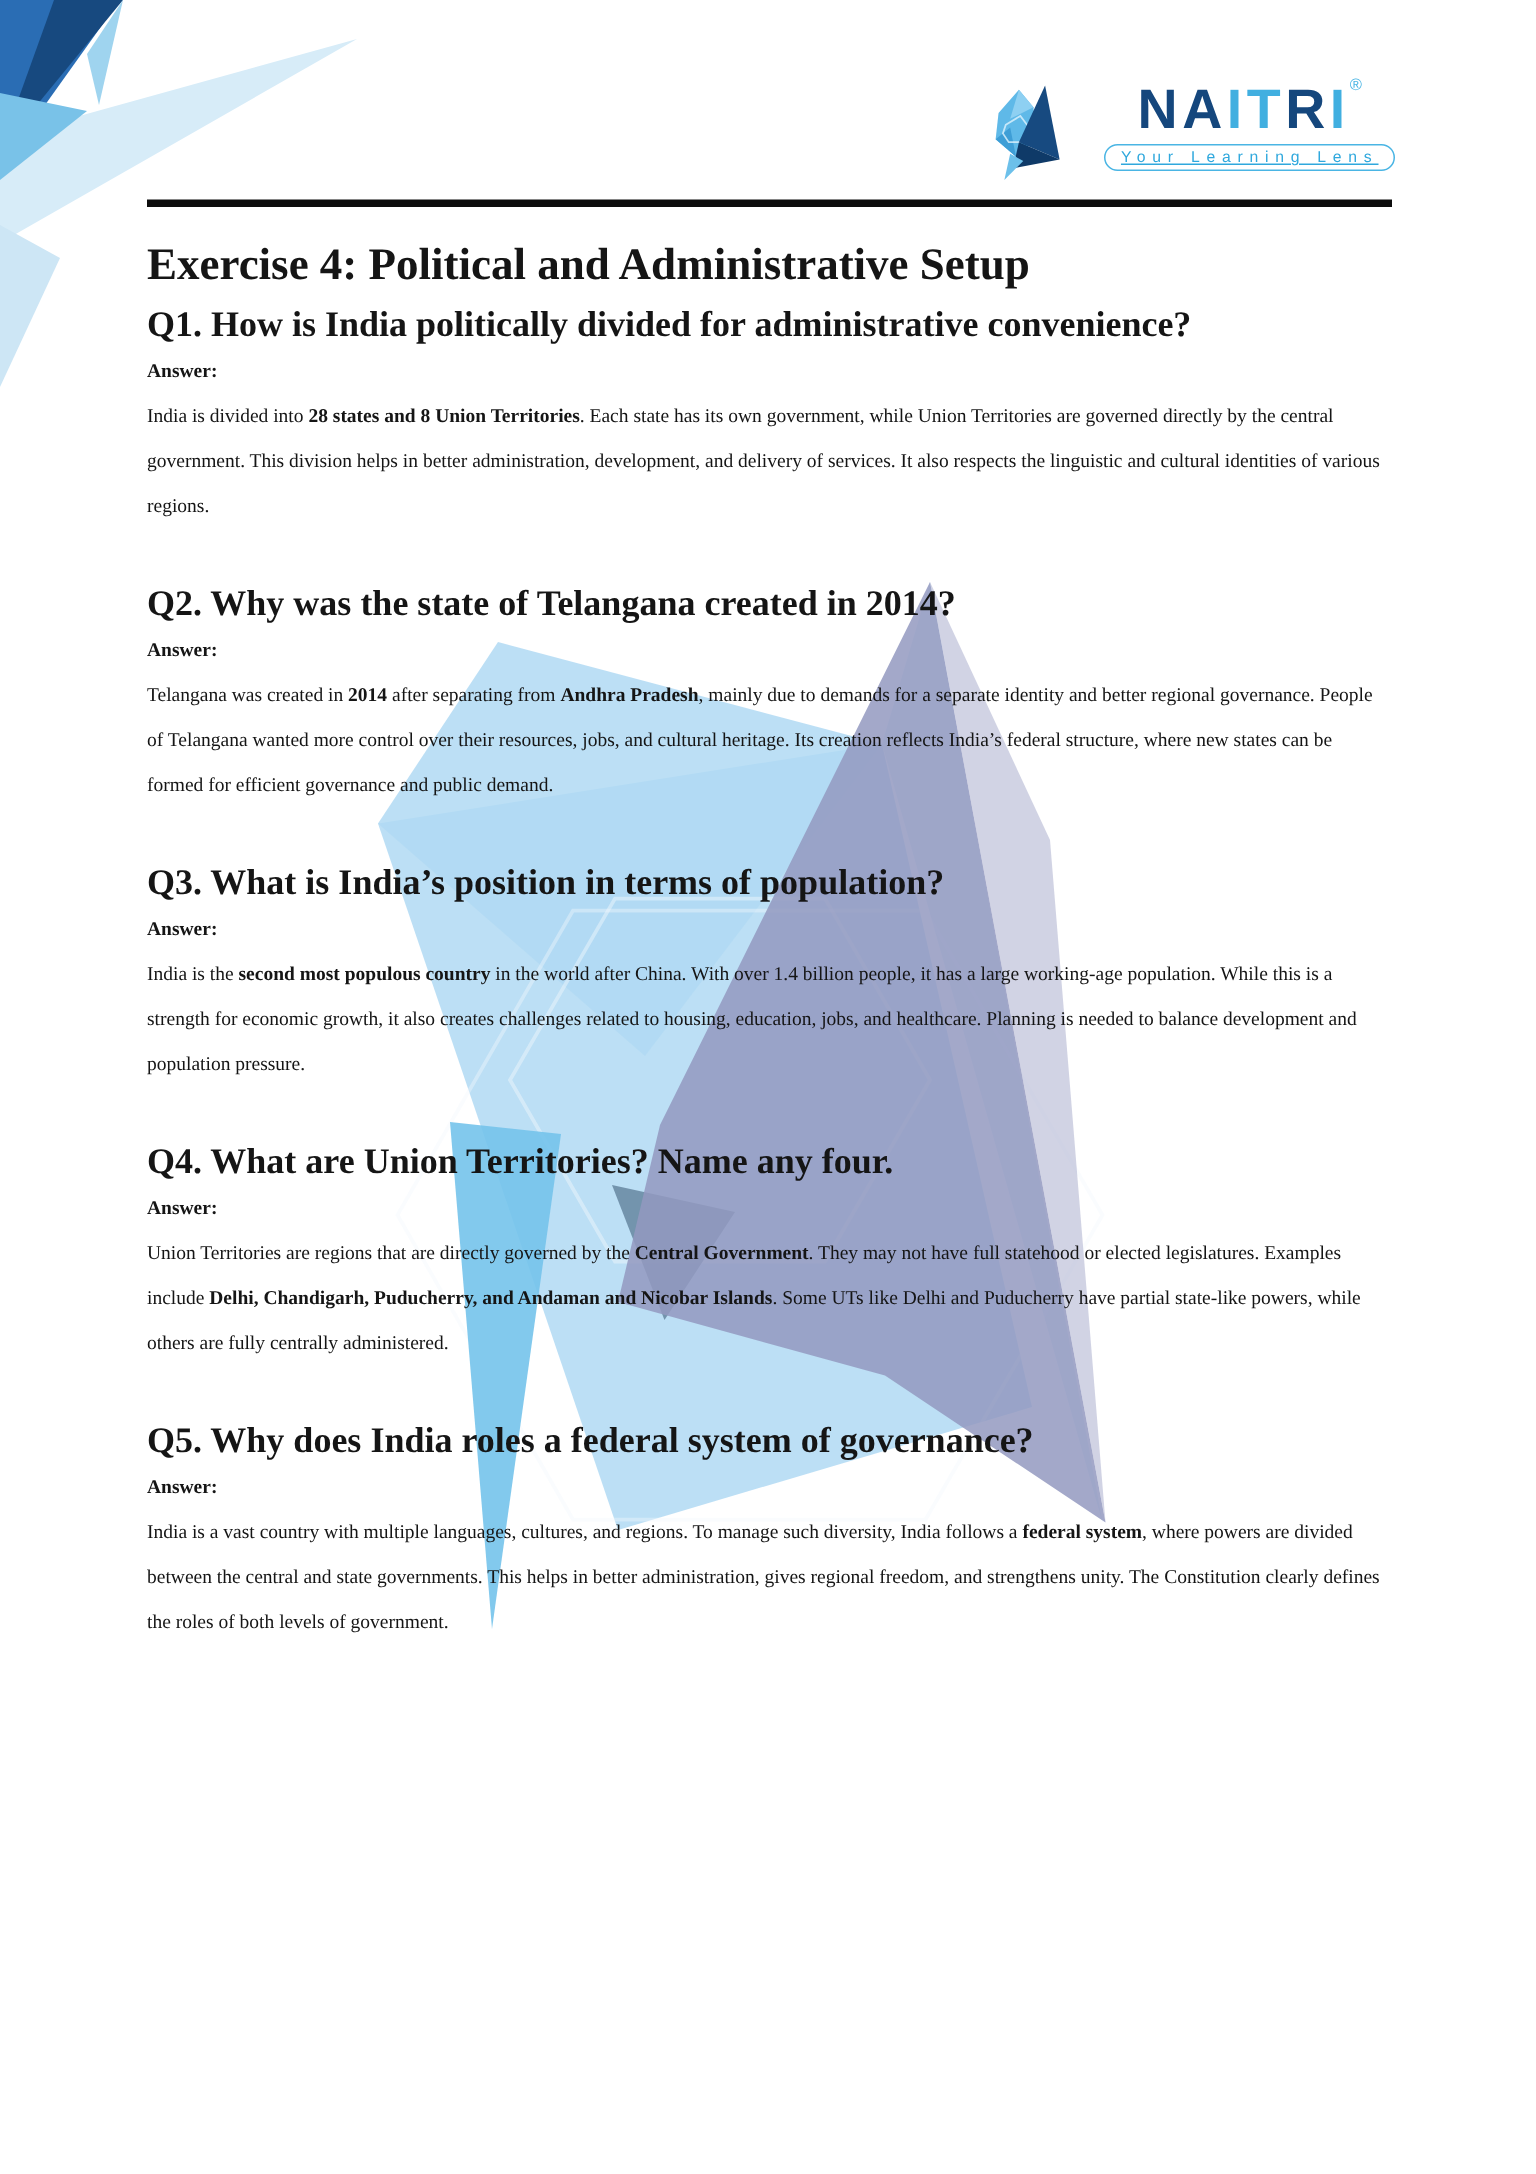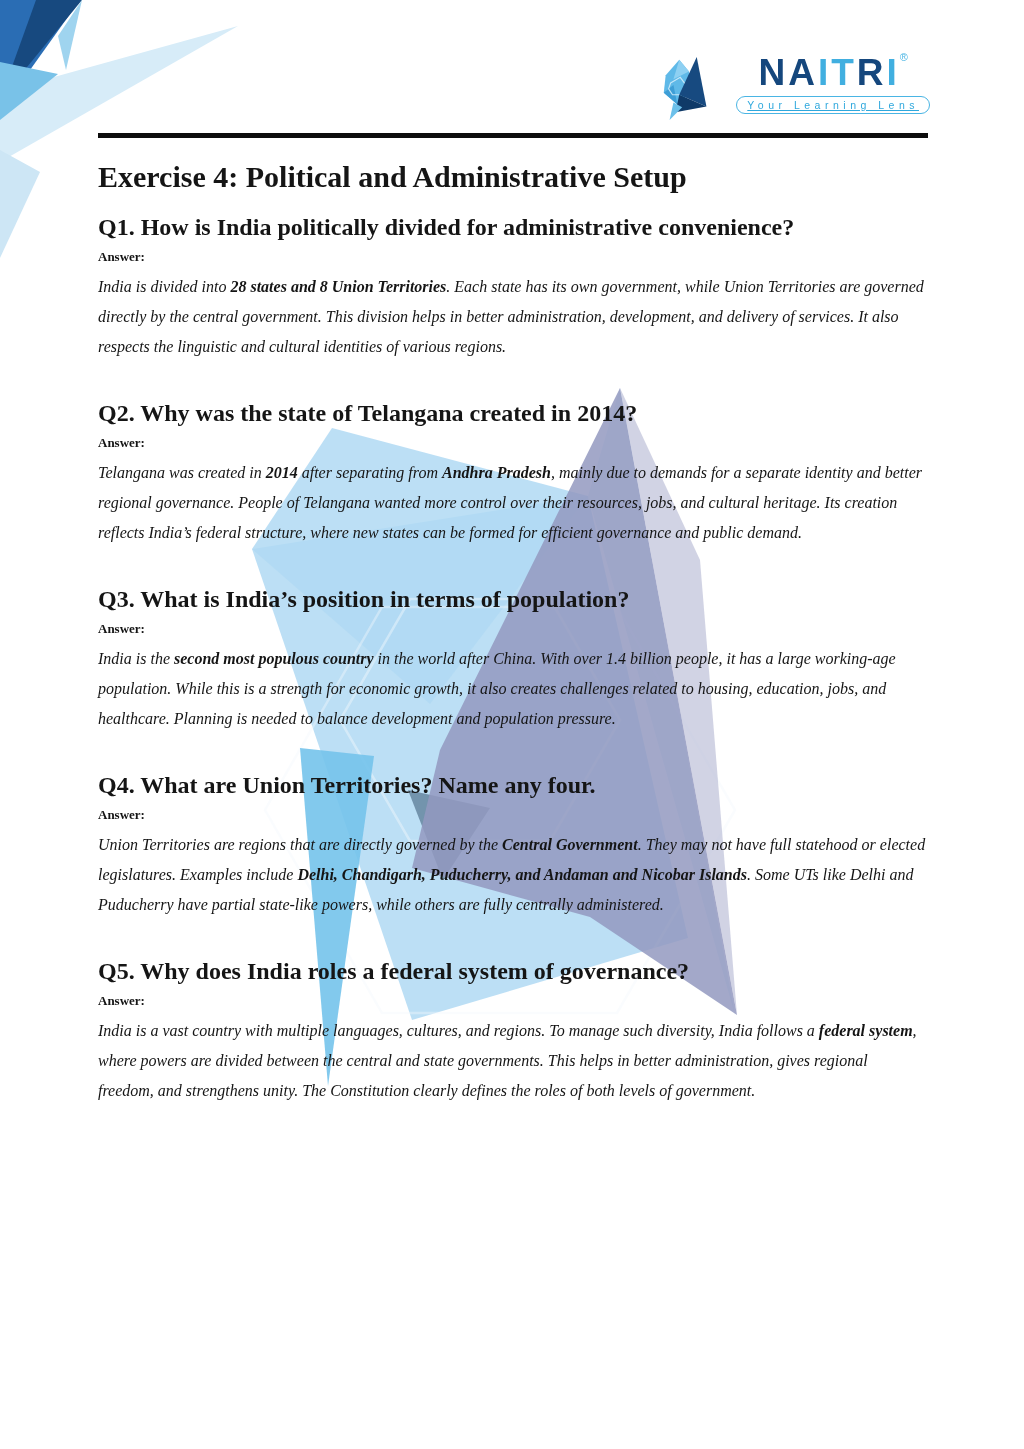--- a/index.html
+++ b/index.html
@@ -35,26 +35,26 @@
     font-family:"Liberation Sans", sans-serif;
     font-size:10.5px;letter-spacing:4.5px;color:#2fa8dd;
     white-space:nowrap;
     text-decoration:underline;
   }
   .rule{margin-left:98px;width:830px;height:5px;background:#0d0d0d;}
   
   .content{position:relative;z-index:2;padding:0 98px;}
   .page-title{
     font-size:30px;font-weight:bold;line-height:1.26;
-    margin:20px 0 16px 0;
+    margin:20px 0 6px 0;
   }
   .qa-block{margin:0 0 36px 0;}
   .q-heading{font-size:24px;font-weight:bold;line-height:30px;margin:0;}
   .answer-label{font-size:13px;font-weight:bold;line-height:30px;margin:0;}
-  .answer-para{font-size:16px;line-height:30px;margin:0;font-style:italic;}
+  .answer-para{font-size:13px;line-height:30px;margin:0;}
   .answer-para b{font-weight:bold;}
 </style>
 </head>
 <body>
 
 <div class="page">
 
   <svg class="corner-deco" width="250" height="340" viewBox="0 0 250 340" aria-hidden="true">
     <polygon points="0,92 238,26 0,162" fill="#d7ecf8"></polygon>
     <polygon points="0,150 40,172 0,258" fill="#cde6f5"></polygon>

